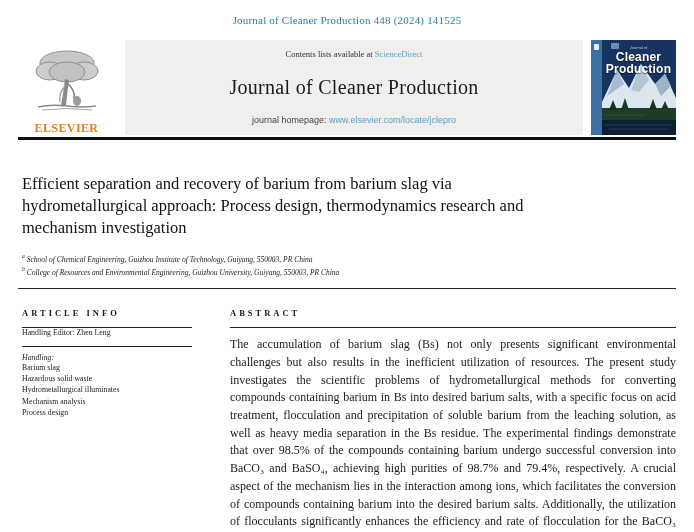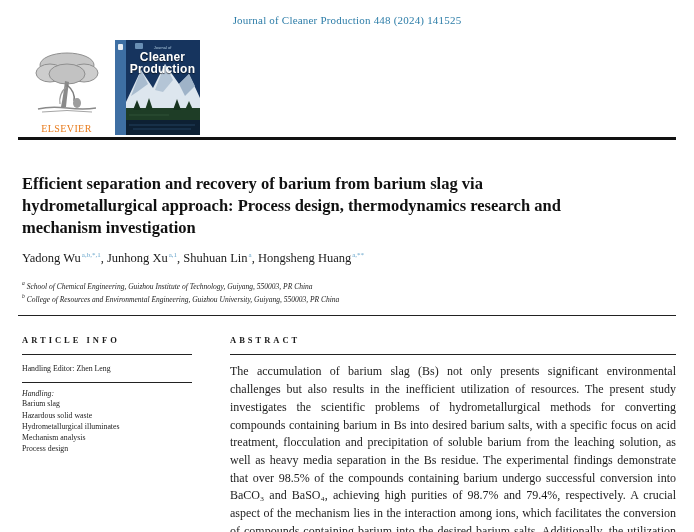--- a/index.html
+++ b/index.html
@@ -4,53 +4,53 @@
 <style>
   * { margin:0; padding:0; box-sizing:border-box; }
   html,body { width:694px; height:532px; background:#ffffff; overflow:hidden;
               font-family:"Liberation Serif", serif; color:#1c1c1c; }
   .page { width:694px; height:532px; padding:0 18px; position:relative; }
 
   .journal-ref { text-align:center; font-size:11px; color:#2d7da8; padding-top:14px; letter-spacing:.2px; }
 
   .header-row { margin-top:14px; height:95px; display:flex; align-items:stretch; }
   .elsevier { width:97px; display:flex; flex-direction:column; align-items:center; justify-content:flex-end; padding-bottom:1px; cursor:pointer; }
-  .els-text { font-size:10px; color:#e87b1c; letter-spacing:.4px; line-height:1; margin-top:1px; }
+  .els-text { font-size:12px; color:#e87b1c; letter-spacing:.4px; line-height:1; margin-top:1px;font-weight:bold; }
 
   .center-box { flex:1; background:#f0efed; margin:0 8px 0 10px; display:flex; flex-direction:column;
                 align-items:center; justify-content:space-between; padding:9px 6px 10px 6px; }
   .contents-line { font-size:8.5px; color:#333; }
   .journal-title { font-size:20px; color:#1a1a1a; letter-spacing:.3px; }
   .homepage-line { font-family:"Liberation Sans", sans-serif; font-size:9px; color:#444; }
   .link { color:#53a2c6; text-decoration:none; cursor:pointer; }
 
   .cover { width:85px; height:98px; position:relative; flex:0 0 85px; cursor:pointer;text-decoration:underline; }
   .cover svg { position:absolute; inset:0; }
   .cover-text { position:absolute; top:6px; left:13px; right:3px; text-align:center;
                 font-family:"Liberation Sans", sans-serif; color:#fff; line-height:1; }
   .cover-journal-of { font-size:4px; color:#aac7dd; margin-bottom:1px; }
   .cover-title1, .cover-title2 { font-size:12px; font-weight:bold; letter-spacing:.2px;
                 text-shadow:0 1px 1px rgba(0,0,0,.6); }
 
   .rule-thick { height:3px; background:#111; margin-top:2px; }
   .rule-thin  { height:1px; background:#222; margin-top:11px; }
 
-  .title { font-size:16.5px; font-weight:bold; color:#111; line-height:1.33;
+  .title { font-size:16.5px; font-weight:normal; color:#111; line-height:1.33;
            margin:33px 0 0 4px; max-width:545px; }
   .authors { margin:12px 0 0 4px; font-size:12.5px; color:#1a1a1a; }
   .authors sup { font-size:7px; color:#6aa7cc; margin-left:1px; }
   .affiliations { margin:13px 0 0 4px; font-style:italic; font-size:7.5px; line-height:1.5; color:#222; }
   .affiliations sup { font-size:5.5px; font-style:italic; margin-right:2px; }
 
   .columns { display:flex; margin-top:13px; }
   .col-left  { width:170px; flex:0 0 170px; margin-left:4px; }
   .col-right { flex:1; margin-left:38px; }
   .section-heading { font-size:8.5px; font-weight:700; letter-spacing:3px; color:#1a1a1a; padding-top:6px; }
   .mini-rule { height:1px; background:#222; margin-top:9px; }
-  .editor { font-size:7.8px; margin-top:9px; color:#222; }
+  .editor { font-size:7.8px; color:#222; }
   .col-left .mini-rule.second { margin-top:9px; }
   .kw-label { font-size:7.8px; font-style:italic; margin-top:6px; }
   .kw-item { font-size:7.8px; line-height:1.42; }
   .abstract-text { font-size:12px; line-height:1.475; text-align:justify; margin-top:8px; color:#1c1c1c; }
 </style>
 </head>
 <body>
 
 <div class="page">
 
@@ -71,20 +71,29 @@
           <path d="M37 36 C42 40 45 46 44 52" stroke="#7d7d7d" stroke-width="1.6" fill="none"></path>
           <path d="M36 38 C31 43 29 49 30 55" stroke="#9a9a9a" stroke-width="1.2" fill="none"></path>
           <ellipse cx="47" cy="54" rx="4" ry="5" fill="#9d9d9d"></ellipse>
           <path d="M8 60 Q20 57 37 59 Q54 61 66 59" stroke="#8a8a8a" stroke-width="1.4" fill="none"></path>
           <path d="M12 63 Q37 60 62 63" stroke="#a5a5a5" stroke-width="1" fill="none"></path>
         </svg>
       </span>
       <div class="els-text">ELSEVIER</div>
     </div>
 
+    <div class="center-box">
+      <div class="contents-line">
+        <span>Contents lists available at </span><a class="link">ScienceDirect</a>
+      </div>
+      <div class="journal-title">Journal of Cleaner Production</div>
+      <div class="homepage-line">
+        <span>journal homepage: </span><a class="link">www.elsevier.com/locate/jclepro</a>
+      </div>
+    </div>
 
     <div class="cover">
       <svg width="85" height="95" viewBox="0 0 85 95">
         <rect x="0" y="0" width="85" height="95" fill="#16345e"></rect>
         <rect x="0" y="0" width="11" height="95" fill="#3e6fa3"></rect>
         <rect x="3" y="4" width="5" height="6" rx="1" fill="#e8eef5"></rect>
         <rect x="20" y="3" width="8" height="6" rx="1" fill="#7ea6c9" opacity="0.8"></rect>
         <polygon points="11,62 26,30 38,48 50,24 64,44 74,34 85,58 85,72 11,72" fill="#dde6ee"></polygon>
         <polygon points="26,30 33,44 22,52 16,56" fill="#a9bccf"></polygon>
         <polygon points="50,24 58,40 48,52 40,50" fill="#b4c5d6"></polygon>
@@ -103,21 +112,20 @@
         <div class="cover-title1">Cleaner</div>
         <div class="cover-title2">Production</div>
       </div>
     </div>
   </div>
 
   <div class="rule-thick"></div>
 
   <h1 class="title">Efficient separation and recovery of barium from barium slag via hydrometallurgical approach: Process design, thermodynamics research and mechanism investigation</h1>
 
-  <div class="authors" id="authors"><span><span>Yadong Wu</span><sup>a,b,*,1</sup></span>, <span><span>Junhong Xu</span><sup>a,1</sup></span>, <span><span>Shuhuan Lin</span><sup>a</sup></span>, <span><span>Hongsheng Huang</span><sup>a,**</sup></span></div>
 
   <div class="affiliations" id="affils">
       <div><sup>a</sup>School of Chemical Engineering, Guizhou Institute of Technology, Guiyang, 550003, PR China</div>
       <div><sup>b</sup>College of Resources and Environmental Engineering, Guizhou University, Guiyang, 550003, PR China</div>
     </div>
 
   <div class="rule-thin"></div>
 
   <div class="columns">
 

